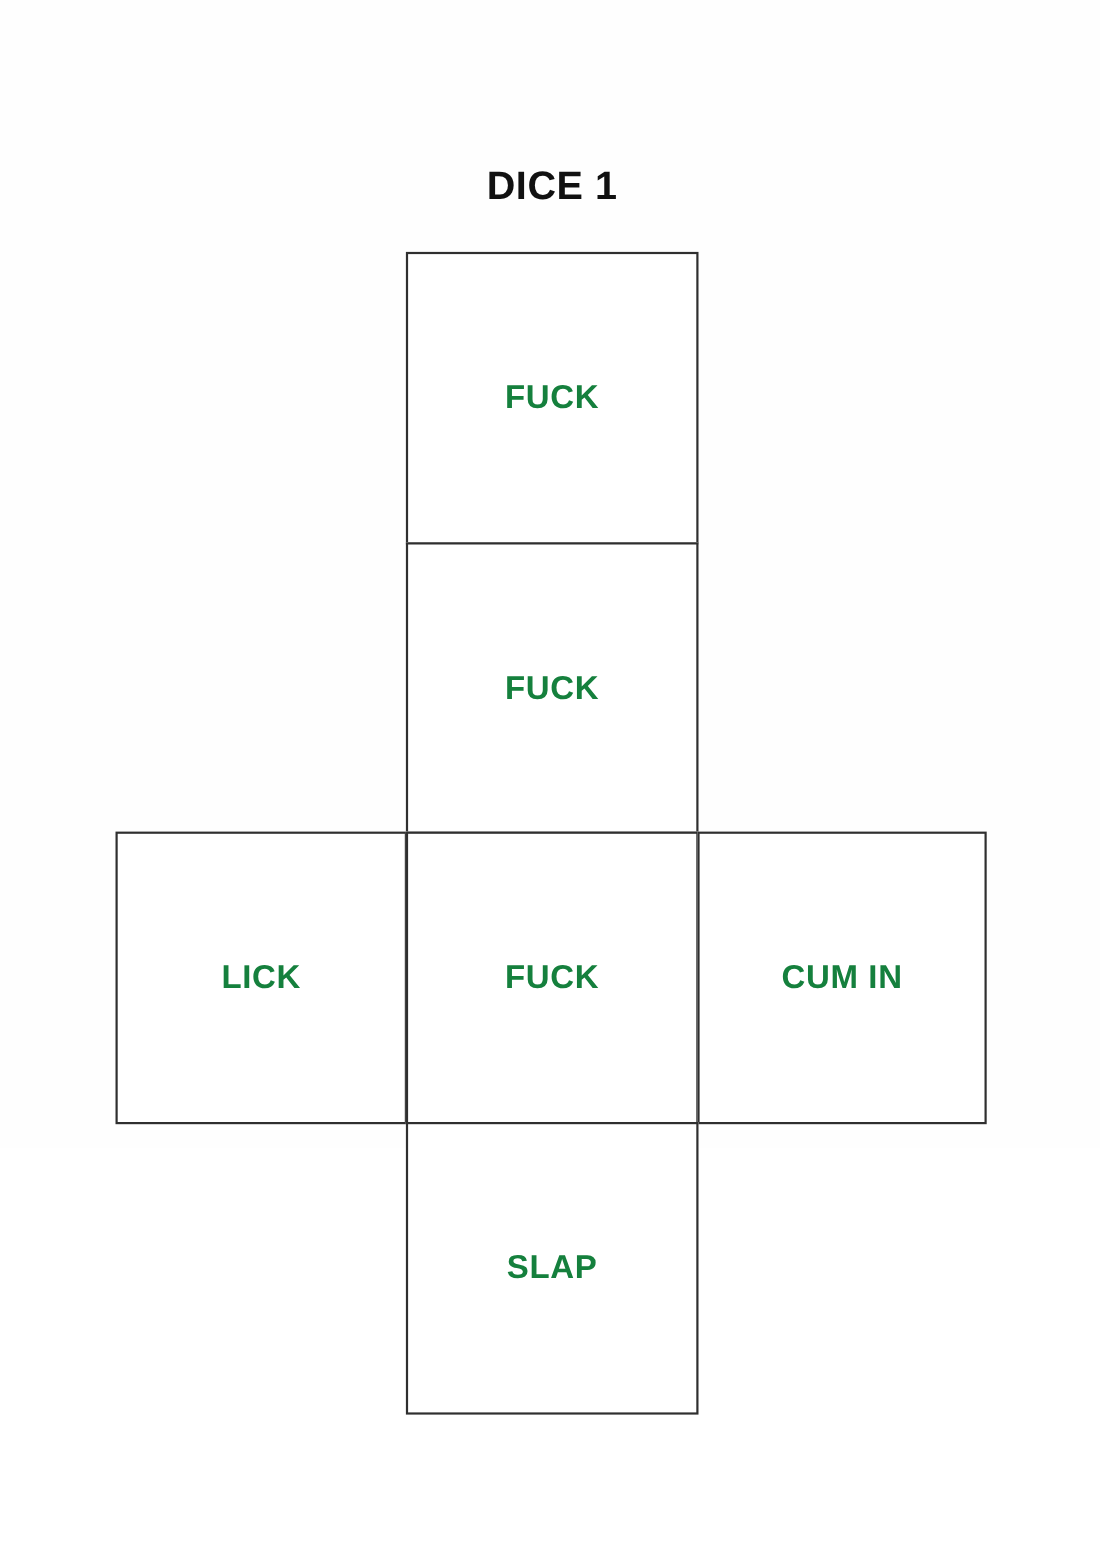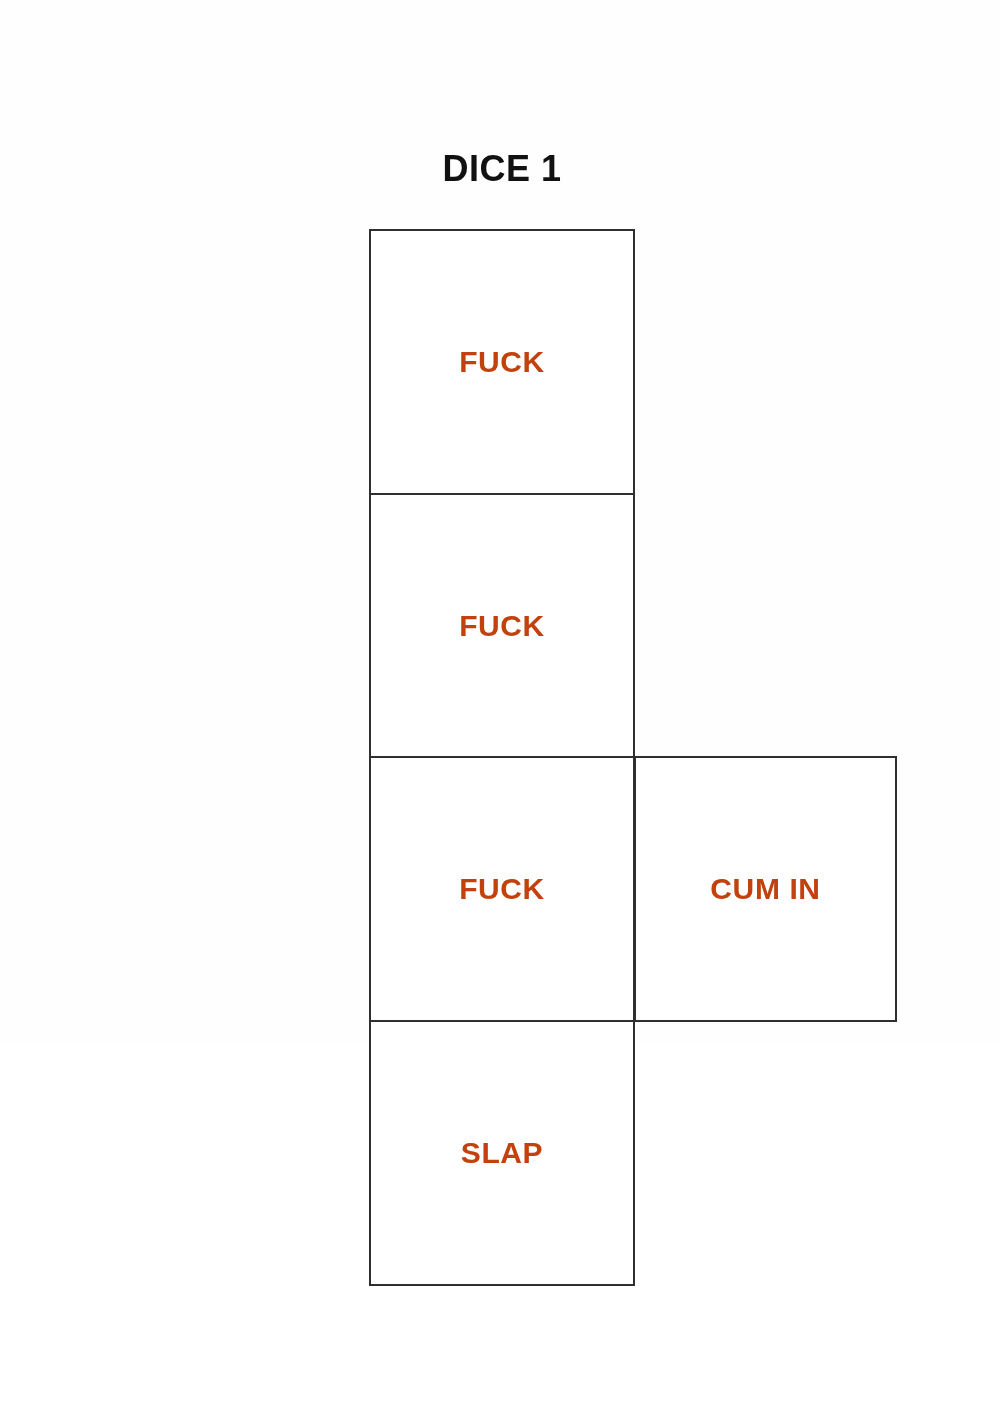--- a/index.html
+++ b/index.html
@@ -51,21 +51,21 @@
     border: 2px solid #2f2f2f;
     background: #ffffff;
     display: flex;
     align-items: center;
     justify-content: center;
   }
   .face .label {
     font-size: 30px;
     font-weight: 700;
     letter-spacing: 0.6px;
-    color: #c2410c;
+    color: #15803d;
     text-align: center;
     white-space: nowrap;
     user-select: none;
   }
 
   
   .face-top     { left: 369px; top: 229px;  width: 266px; height: 266px; }
   .face-upmid   { left: 369px; top: 493px;  width: 266px; height: 265px; }
   .face-left    { left: 105px; top: 756px;  width: 265px; height: 266px; }
   .face-center  { left: 369px; top: 756px;  width: 266px; height: 266px; }
@@ -82,20 +82,23 @@
   <div id="net">
 
     <div class="face face-top">
       <span class="label">FUCK</span>
     </div>
 
     <div class="face face-upmid">
       <span class="label">FUCK</span>
     </div>
 
+    <div class="face face-left">
+      <span class="label">LICK</span>
+    </div>
 
     <div class="face face-center">
       <span class="label">FUCK</span>
     </div>
 
     <div class="face face-right">
       <span class="label">CUM IN</span>
     </div>
 
     <div class="face face-bottom">

